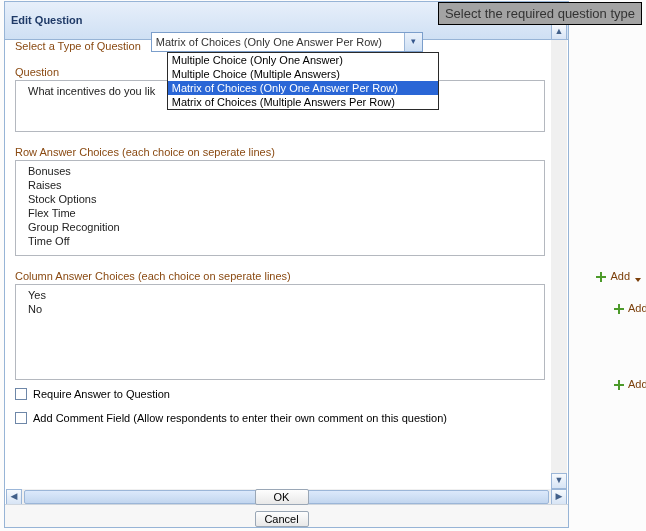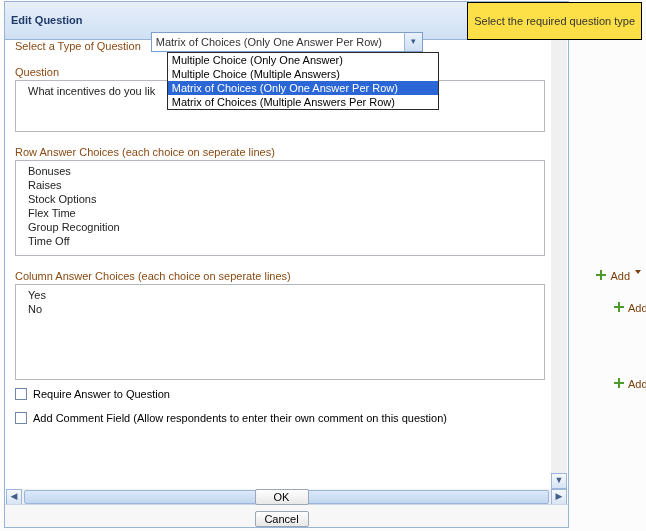--- a/index.html
+++ b/index.html
@@ -186,24 +186,24 @@
     white-space: nowrap;
   }
   .dropdown .opt.selected {
     background: #2a66d6;
     color: #fff;
   }
   .tooltip {
     position: absolute;
     right: 4px;
     top: 2px;
-    background: #fde047;
+    background: #a3a3a3;
     border: 1px solid #000;
-    padding: 12px 6px;
-    font-size: 11px;
+    padding: 3px 6px;
+    font-size: 13px;
     z-index: 30;
   }
 
   .section-label { color: #8a4a12; margin-top: 14px; font-size: 11px; }
   .ta {
     width: 530px;
     box-sizing: border-box;
     border: 1px solid #b4b8bf;
     background: #fff;
     padding: 3px 12px;
@@ -231,21 +231,21 @@
     width: 12px; height: 12px;
     border: 1px solid #6e87a8;
     background: #fff;
     box-sizing: border-box;
   }
 
   
   .side-link {
     position: absolute;
     display: flex;
-    align-items: flex-start;
+    align-items: flex-end;
     gap: 4px;
     font-size: 11px;
     color: #7b3f0a;
   }
   .side-link.link1 { right: 5px; top: 270px; }
   .side-link.link2 { right: -4px; top: 302px; width: 36px; }
   .side-link.link3 { right: -4px; top: 378px; width: 36px; }
   .plus-icon {
     width: 10px; height: 10px;
     position: relative;

